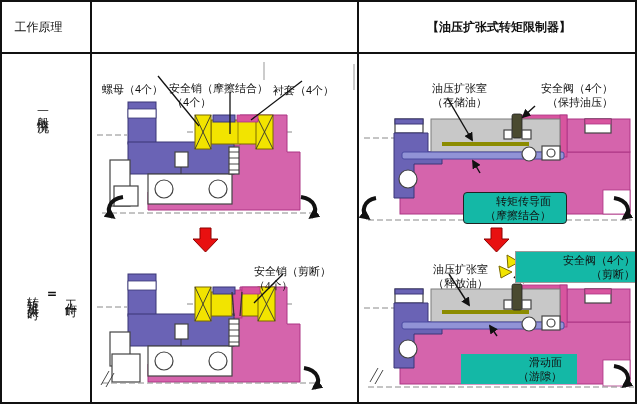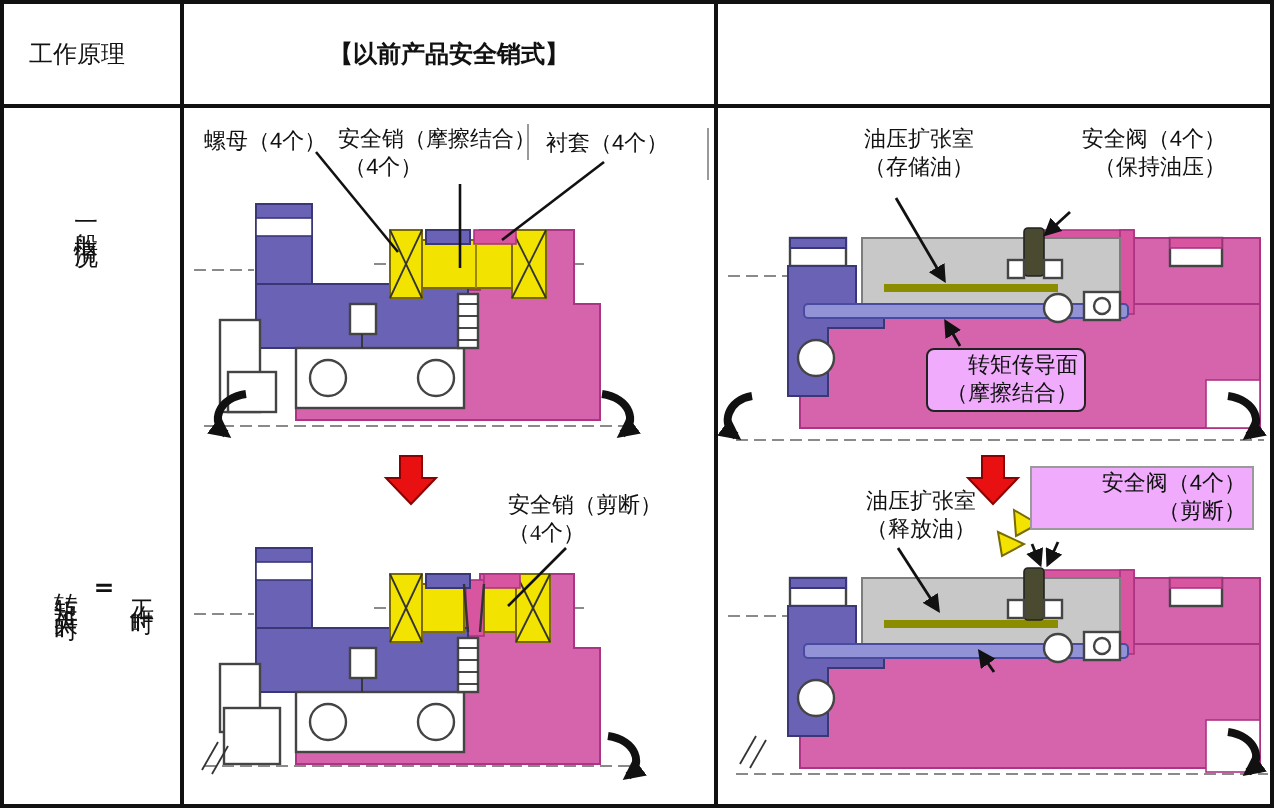--- a/index.html
+++ b/index.html
@@ -5,23 +5,23 @@
   html,body{margin:0;padding:0;background:#fff;}
   .frame{
     position:relative;width:637px;height:404px;box-sizing:border-box;
     border:2px solid #111;background:#fff;overflow:hidden;
     font-family:"Liberation Sans","DejaVu Sans",sans-serif;color:#111;
   }
   .gridline{position:absolute;background:#111;}
   .hdr{position:absolute;display:flex;flex-direction:column;justify-content:center;
        align-items:center;text-align:center;font-weight:bold;font-size:12px;line-height:16px;}
   .hdr1{font-weight:normal;}
-  .lbl{position:absolute;font-size:11px;line-height:14px;white-space:pre-wrap;z-index:5;}
+  .lbl{position:absolute;font-size:11px;line-height:14px;white-space:pre-wrap;z-index:5;margin-top:18px;}
   .lbl.center{text-align:right;}
-  .callout{background:#f0abfc;padding:1px 3px;}
+  .callout{background:#14b8a6;padding:1px 15px;}
   .callout.dark{border:1px solid #222;border-radius:4px;}
   .callout.light{border:1px solid #9a9a9a;}
   .vtext{writing-mode:vertical-rl;text-orientation:upright;letter-spacing:3px;
          font-size:12px;line-height:14px;}
   .eqsign{font-size:14px;font-weight:bold;}
   .diagram-svg{position:absolute;z-index:1;}
   
   .c-purple{fill:#6A63B5;stroke:#3A3776;stroke-width:1;}
   .c-pink{fill:#D564AC;stroke:#AC3484;stroke-width:1;}
   .c-pinkcap{fill:#D8559F;stroke:#AC3484;stroke-width:0.8;}
@@ -45,23 +45,23 @@
 <div class="frame">
 
   <div class="gridline" style="left:88px;top:0;width:2px;height:404px;"></div>
   <div class="gridline" style="left:355px;top:0;width:2px;height:404px;"></div>
   <div class="gridline" style="left:0;top:50px;width:637px;height:2px;"></div>
 
   <div class="hdr hdr1" style="left:0;top:0;width:73px;height:50px;text-align:right;">
     <span>工作原理</span>
   </div>
   <div class="hdr" style="left:90px;top:0;width:265px;height:50px;">
-    <span>【以前产品安全销式】</span>
   </div>
   <div class="hdr" style="left:357px;top:0;width:280px;height:50px;">
+    <span>【油压扩张式转矩限制器】</span>
   </div>
 
   <div class="vtext" style="position:absolute;left:34px;top:102px;">一般情况</div>
   <div style="position:absolute;left:24px;top:283px;display:flex;align-items:center;gap:5px;">
     <span class="vtext">转矩过大时</span>
     <span class="eqsign">＝</span>
     <span class="vtext">工作时</span>
   </div>
 
   <svg class="diagram-svg" style="left:90px;top:52px;" width="265" height="350" viewBox="90 52 265 350">
@@ -248,14 +248,16 @@
   <div class="lbl center" style="left:405px;top:61px;width:80px;">油压扩张室
 （存储油）</div>
   <div class="lbl center" style="left:515px;top:61px;width:96px;">安全阀（4个）
 （保持油压）</div>
   <div class="lbl center callout dark" style="left:461px;top:172px;width:72px;">转矩传导面
 （摩擦结合）</div>
   <div class="lbl center" style="left:410px;top:242px;width:76px;">油压扩张室
 （释放油）</div>
   <div class="lbl center callout light" style="left:513px;top:231px;width:104px;">安全阀（4个）
 （剪断）</div>
+  <div class="lbl center callout" style="left:459px;top:334px;width:86px;">滑动面
+（游隙）</div>
 
 </div>
 
 </body></html>

